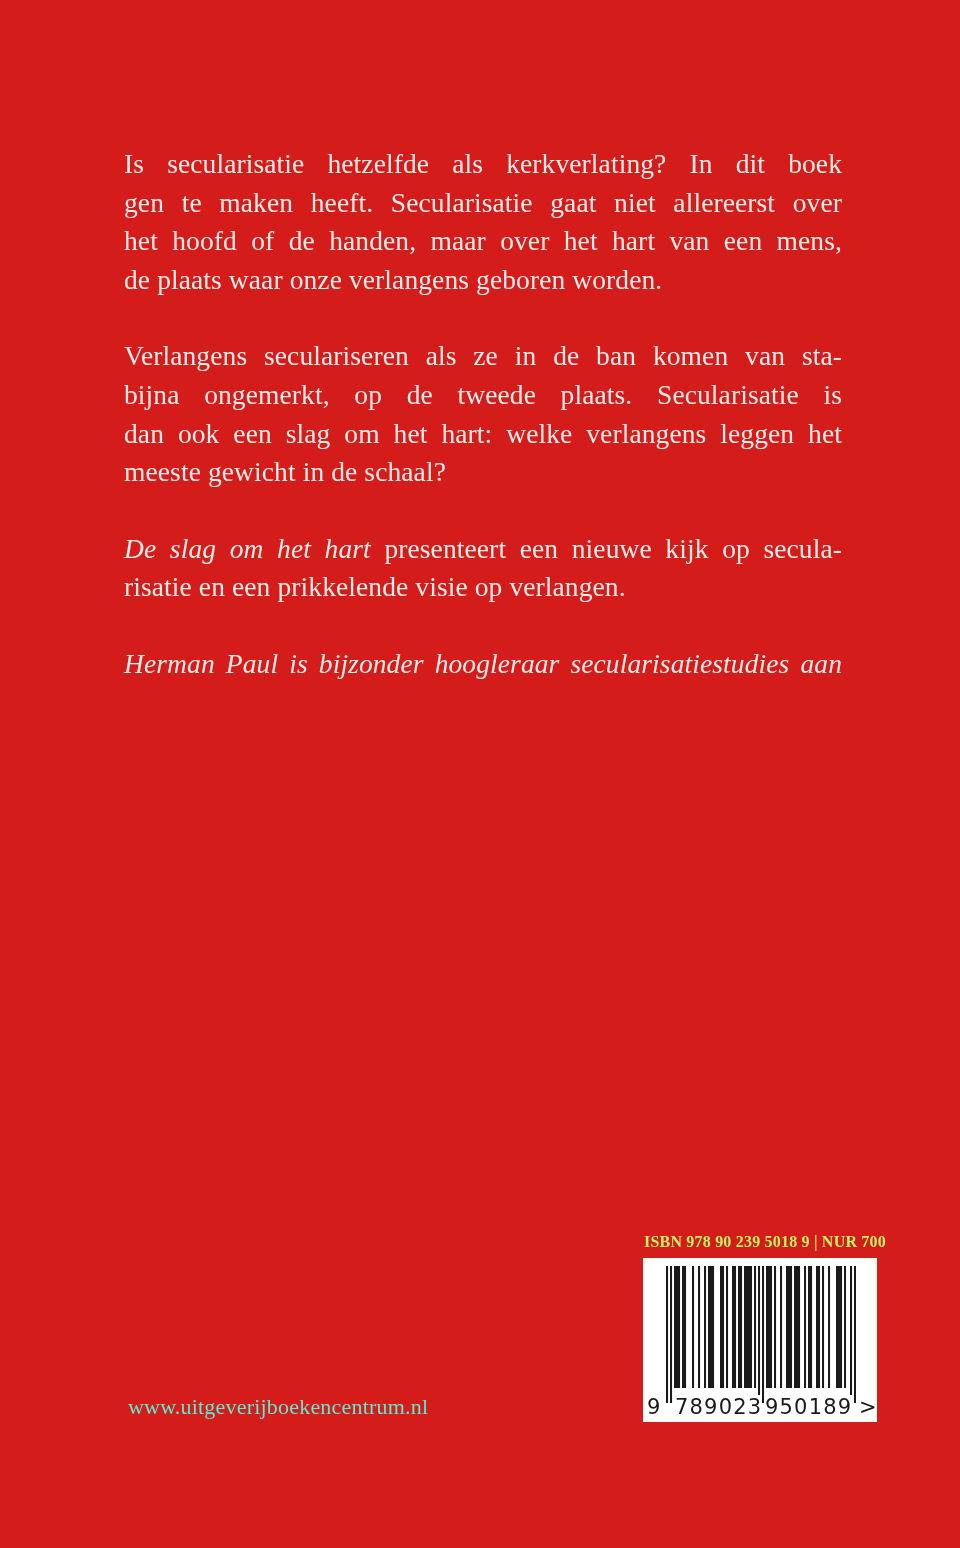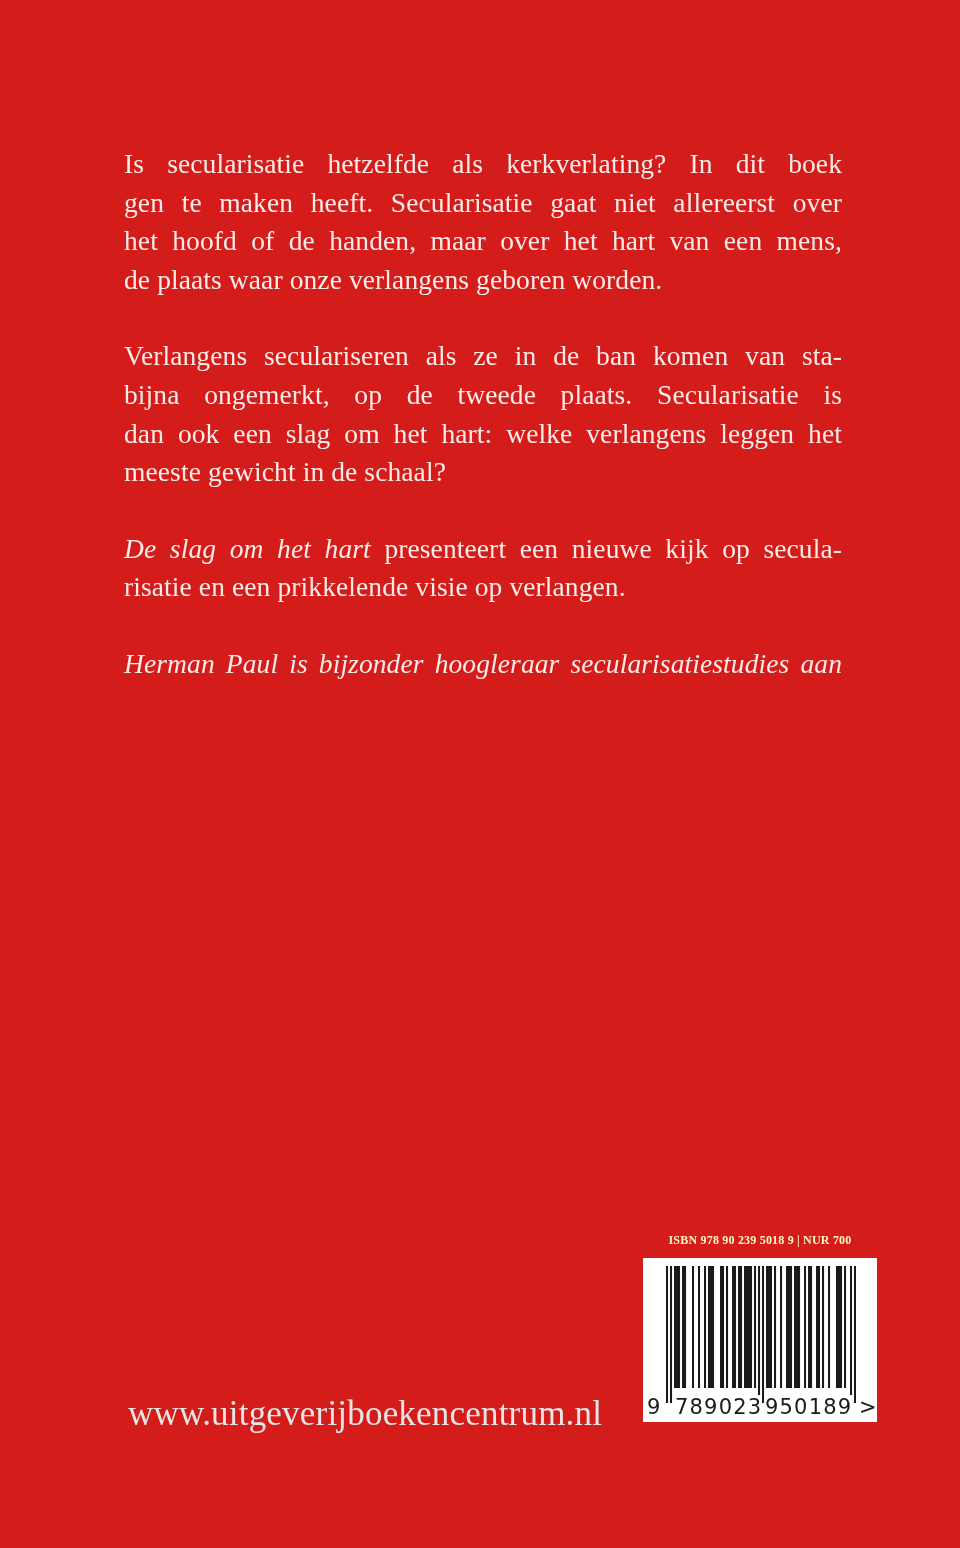--- a/index.html
+++ b/index.html
@@ -38,23 +38,23 @@
       text-align-last: left;
     }
     .ital { font-style: italic; }
     .isbn-line {
       position: absolute;
       left: 644px;
       top: 1233px;
       width: 232px;
       font-family: "Liberation Serif", "DejaVu Serif", serif;
       font-weight: bold;
-      font-size: 12px;
+      font-size: 16px;
       letter-spacing: 0.2px;
-      color: #fef9c3;
+      color: #bef264;
       text-align: center;
       white-space: nowrap;
     }
     .barcode-box {
       position: absolute;
       left: 643px;
       top: 1258px;
       width: 234px;
       height: 164px;
       background: #ffffff;
@@ -76,24 +76,24 @@
       font-family: "DejaVu Sans", "Liberation Sans", sans-serif;
       font-size: 21px;
       line-height: 24px;
       color: #1a1a1a;
     }
     .barcode-digits span { position: absolute; bottom: 0; background: #fff; }
     .website {
       position: absolute;
       left: 128px;
       top: 1394px;
-      font-size: 35px;
+      font-size: 22px;
       letter-spacing: 0.2px;
       white-space: nowrap;
-      color: #e5e5e5;
+      color: #5eead4;
     }
   </style>
 </head>
 <body>
 
 <div class="blurb">
 
   <p class="para">
     <span class="line">Is secularisatie hetzelfde als kerkverlating? In dit boek</span>
     <span class="line">gen te maken heeft. Secularisatie gaat niet allereerst over</span>

